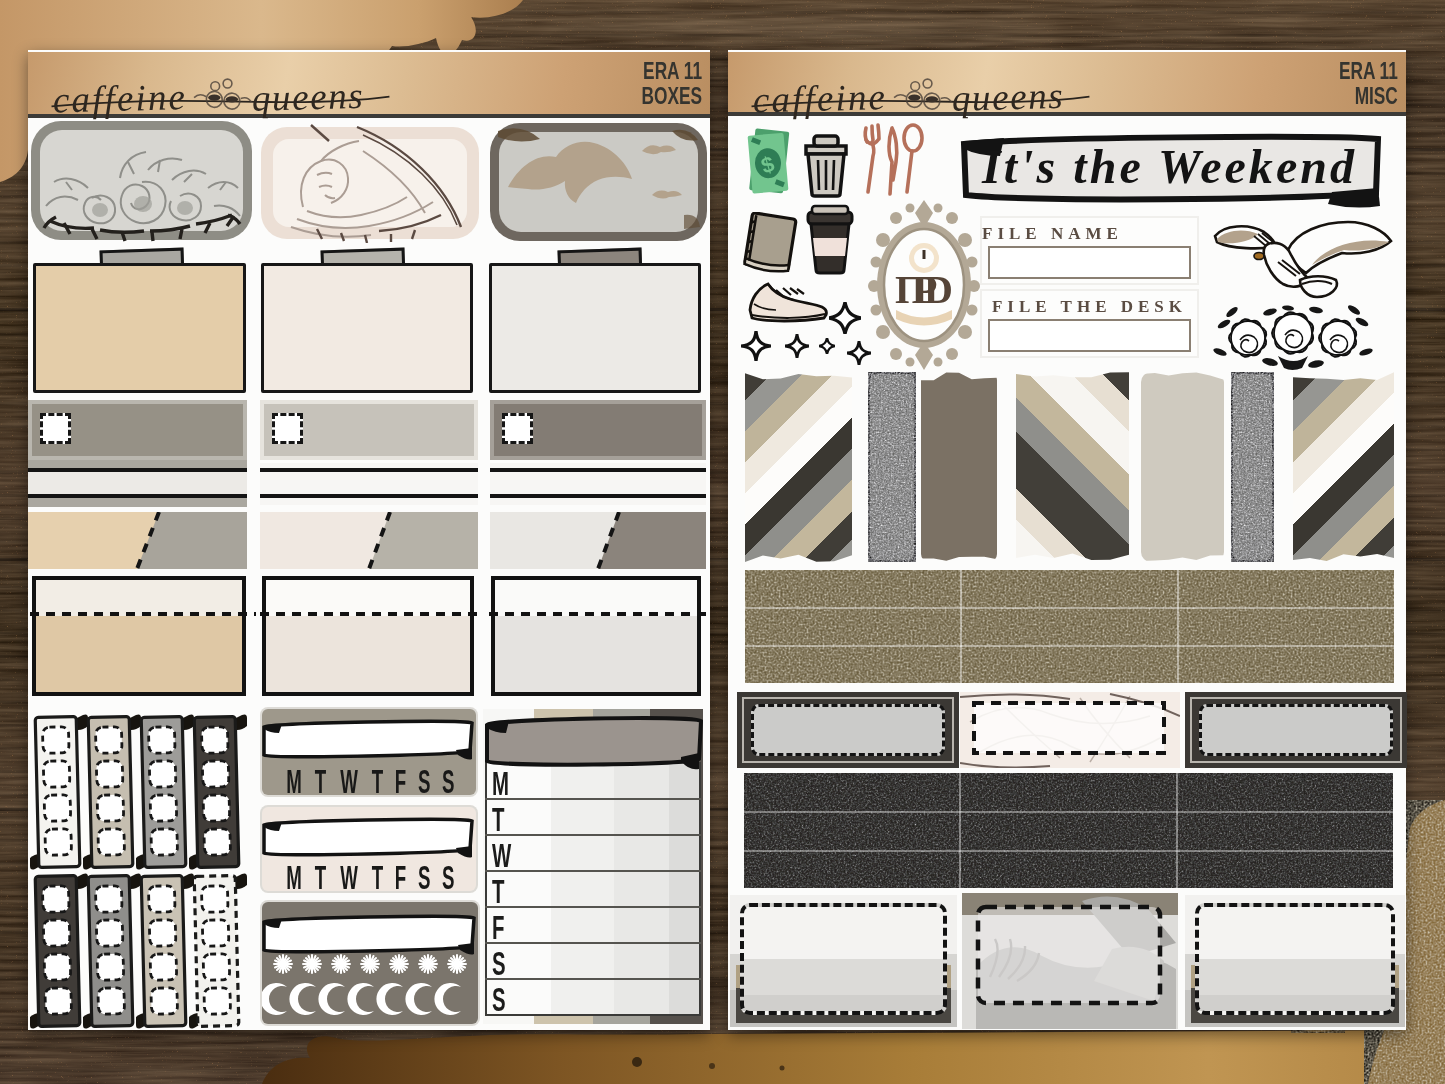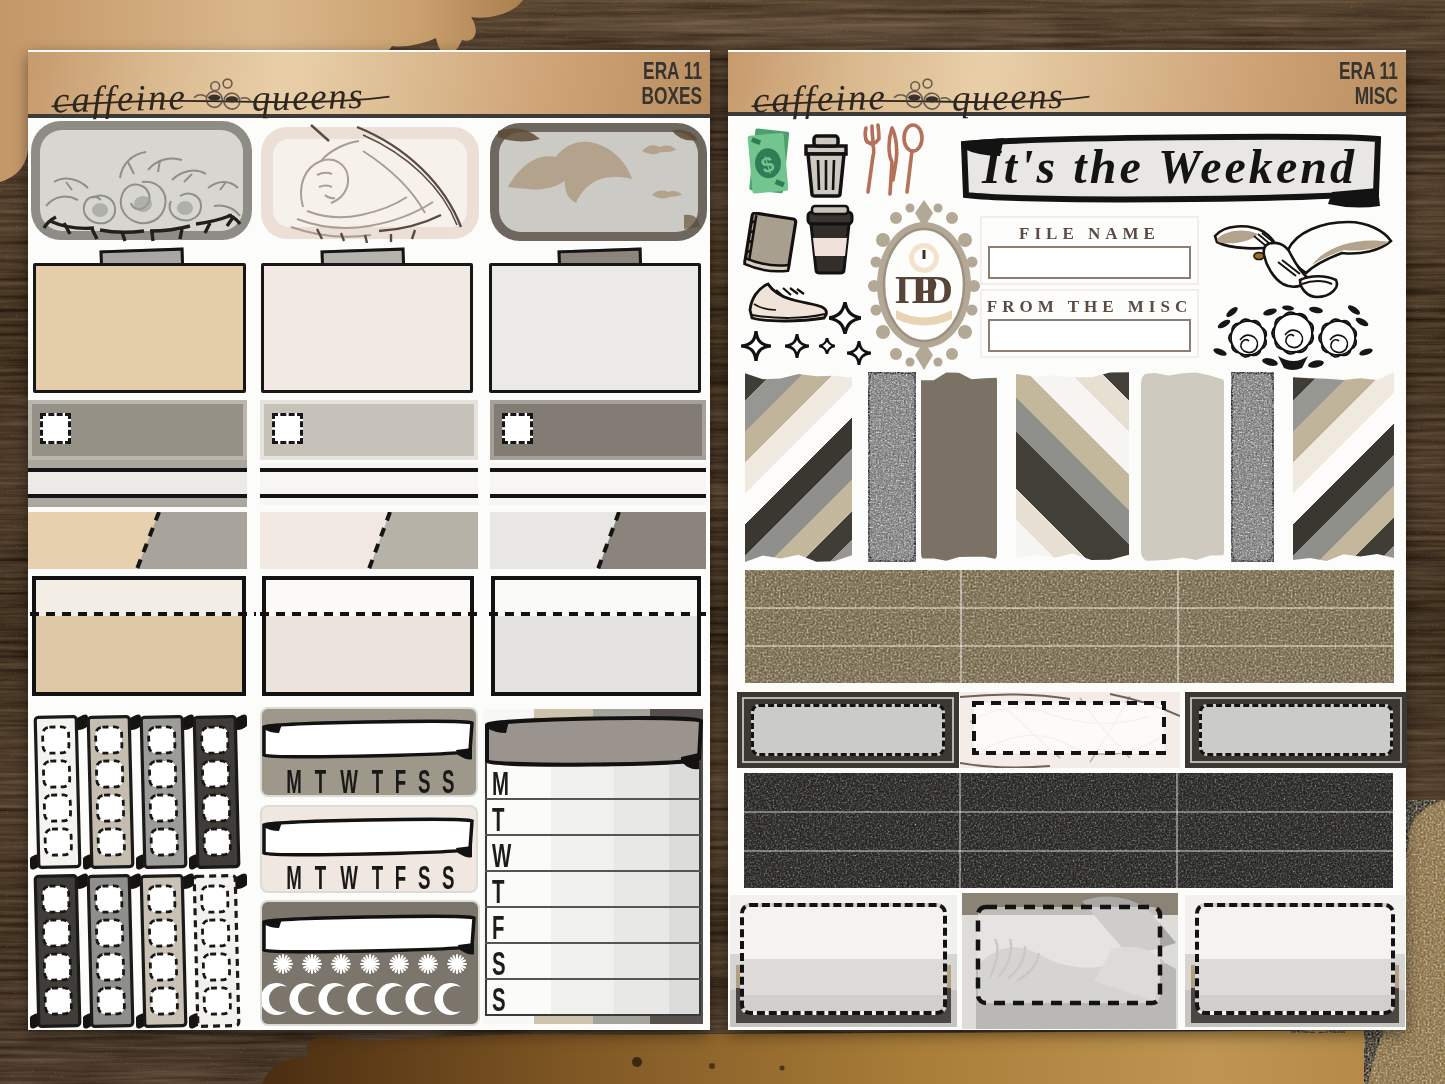--- a/index.html
+++ b/index.html
@@ -650,24 +650,24 @@
       </g>
       <ellipse cx="58" cy="85" rx="47" ry="63" fill="#b3a896"></ellipse>
       <ellipse cx="58" cy="85" rx="40" ry="56" fill="#fdfdfc" stroke="#9d9280" stroke-width="2.5"></ellipse>
       <circle cx="58" cy="58" r="15" fill="#f3e3cb"></circle>
       <circle cx="58" cy="58" r="10" fill="#fdfdfc"></circle>
       <rect x="56.5" y="50" width="3" height="9" fill="#3e3228"></rect>
       <path d="M30,110 q28,15 56,0 l0,9 q-28,13 -56,0 Z" fill="#e8d3b4"></path>
       <text x="29" y="103" font-family="Liberation Serif" font-weight="bold" font-size="40" fill="#554437" textLength="58">ΠPD</text>
     </svg>
 <div class="abs" style="left:254px;top:168px;width:215px;height:65px;background:#fdfdfc;box-shadow:0 0 0 2px #f0efec"></div>
-    <div class="abs" style="left:254px;top:174px;width:215px;text-align:center;font-family:'Liberation Serif';font-weight:bold;font-size:17px;letter-spacing:5px;color:#5a4c42">FILE NAME</div>
+    <div class="abs" style="left:254px;top:174px;width:215px;font-family:'Liberation Serif';font-weight:bold;font-size:17px;letter-spacing:5px;color:#5a4c42">FILE NAME</div>
     <div class="abs" style="left:260px;top:196px;width:203px;height:33px;background:#fff;border:2px solid #8a7f72"></div>
 <div class="abs" style="left:254px;top:241px;width:215px;height:65px;background:#fdfdfc;box-shadow:0 0 0 2px #f0efec"></div>
-    <div class="abs" style="left:254px;top:247px;width:215px;text-align:center;font-family:'Liberation Serif';font-weight:bold;font-size:17px;letter-spacing:5px;color:#5a4c42">FROM THE MISC</div>
+    <div class="abs" style="left:254px;top:247px;width:215px;text-align:center;font-family:'Liberation Serif';font-weight:bold;font-size:17px;letter-spacing:5px;color:#5a4c42">FILE THE DESK</div>
     <div class="abs" style="left:260px;top:269px;width:203px;height:33px;background:#fff;border:2px solid #8a7f72"></div>
 <svg class="abs" style="left:484px;top:168px" width="182" height="84" viewBox="0 0 182 84">
       <path d="M3,18 C12,7 36,5 52,14 C58,18 62,23 64,28 C50,32 18,31 5,24 Z" fill="#fdfdfc" stroke="#17130f" stroke-width="2.6"></path>
       <path d="M5,21 C14,12 32,10 46,16 C38,25 16,27 6,24 Z" fill="#b3a28c"></path>
       <path d="M42,18 L54,28 M46,16 L58,26 M50,15 L61,24" stroke="#17130f" stroke-width="1.8"></path>
       <path d="M76,32 C84,14 110,4 136,4 C156,4 172,13 179,23 C168,33 148,37 130,35 C114,41 100,49 94,55 C85,49 78,42 76,32 Z" fill="#fdfdfc" stroke="#17130f" stroke-width="2.6"></path>
       <path d="M177,24 C166,31 148,34 132,32 C120,36 108,42 100,47 C112,30 144,18 177,24 Z" fill="#b3a28c"></path>
       <path d="M56,26 C64,23 72,26 77,33 C83,45 89,55 97,61 C92,69 80,71 71,66 C61,60 54,47 52,37 C51,31 52,28 56,26 Z" fill="#fdfdfc" stroke="#17130f" stroke-width="2.6"></path>
       <ellipse cx="47" cy="38" rx="5" ry="3.5" fill="#a06a20" stroke="#17130f" stroke-width="1.6"></ellipse>
       <path d="M66,44 L84,58 M70,42 L88,56" stroke="#17130f" stroke-width="2"></path>

